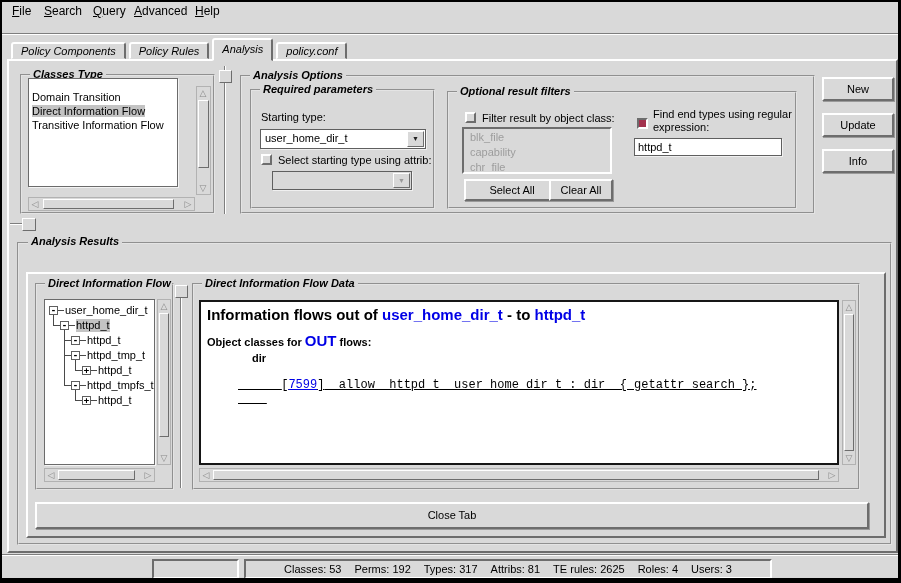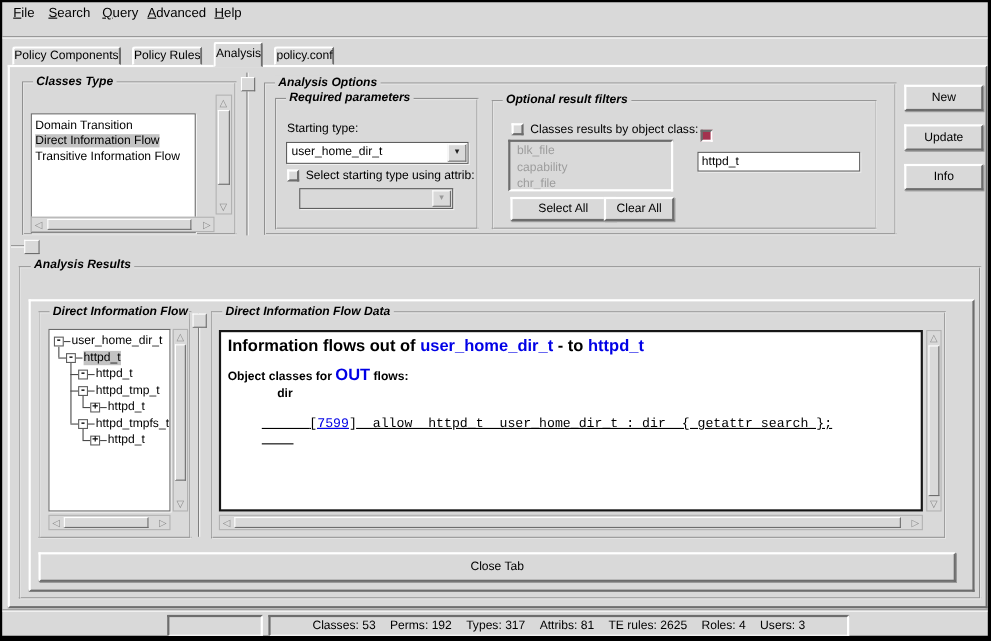--- a/index.html
+++ b/index.html
@@ -21,21 +21,21 @@
   .whitebox { background:#ffffff; border:1px solid #6b6b6b; box-shadow:1px 1px 0 #f4f4f4; }
   
   .menu-item { position:absolute; top:2px; font-size:12px; cursor:default; }
   .menu-item::first-letter { text-decoration:underline; }
   
   .tabrow { position:absolute; display:flex; align-items:flex-end; z-index:5; }
   .tab {
     border:1px solid; border-color:#ffffff #6d6d6d transparent #ffffff;
     border-top-width:2px; border-left-width:2px; border-right-width:2px;
     border-radius:3px 3px 0 0; background:#d9d9d9;
-    padding:0 0; height:17px; line-height:15px; margin-right:10px; white-space:nowrap; cursor:default;
+    padding:0 8px; height:17px; line-height:15px; margin-right:3px; white-space:nowrap; cursor:default;font-style:italic;
   }
   .tab.active { height:23px; line-height:19px; margin-bottom:-2px; z-index:6; }
   
   .btn { border:2px solid; border-color:#ffffff #6d6d6d #6d6d6d #ffffff; background:#d9d9d9;
          text-align:center; cursor:default; box-shadow:1px 1px 0 #9a9a9a; }
   
   .cb { width:11px; height:11px; border:2px solid; border-color:#ffffff #6d6d6d #6d6d6d #ffffff; background:#d9d9d9; }
   .cb.checked { border-color:#6d6d6d #ffffff #ffffff #6d6d6d; background:#a3324e; }
   
   .combo { background:#fff; border:1px solid #5f5f5f; box-shadow:1px 1px 0 #f0f0f0; }
@@ -92,21 +92,21 @@
     <div class="tab">Policy Components</div>
     <div class="tab">Policy Rules</div>
     <div class="tab active">Analysis</div>
     <div class="tab">policy.conf</div>
   </div>
 
   <div class="abs raised" style="left:5px;top:57px;width:891px;height:494px"></div>
 
   <div class="abs lframe" style="left:18px;top:72px;width:195px;height:140px"></div>
   <div class="lf-title" style="left:28px;top:66px">Classes Type</div>
-  <div class="abs whitebox" style="left:26px;top:101px;width:150px;height:109px;padding-top:3px;overflow:hidden">
+  <div class="abs whitebox" style="left:26px;top:76px;width:150px;height:109px;padding-top:11px;overflow:hidden">
     <div class="lb-item"><span>Domain Transition</span></div>
     <div class="lb-item"><span class="sel">Direct Information Flow</span></div>
     <div class="lb-item"><span>Transitive Information Flow</span></div>
   </div>
   <div class="abs sb" style="left:194px;top:84px;width:15px;height:109px">
     <span class="arr" style="top:0;left:0">△</span>
     <div class="thumb" style="left:1px;right:1px;top:13px;height:68px"></div>
     <span class="arr" style="bottom:0;left:0">▽</span>
   </div>
   <div class="abs sb" style="left:26px;top:195px;width:167px;height:14px">
@@ -131,29 +131,30 @@
   <div class="abs cb" style="left:259px;top:152px"></div>
   <div class="abs" style="left:276px;top:152px;white-space:nowrap">Select starting type using attrib:</div>
   <div class="abs combo disabled" style="left:270px;top:169px;width:140px;height:19px">
     <div class="val"></div>
     <div class="arrowbtn">▼</div>
   </div>
 
   <div class="abs lframe" style="left:445px;top:89px;width:350px;height:118px"></div>
   <div class="lf-title" style="left:455px;top:83px">Optional result filters</div>
   <div class="abs cb" style="left:463px;top:110px"></div>
-  <div class="abs" style="left:480px;top:110px;white-space:nowrap">Classes results by object class:</div>
+  <div class="abs" style="left:480px;top:110px;white-space:nowrap">Filter result by object class:</div>
   <div class="abs sunken" style="left:460px;top:125px;width:150px;height:47px;padding:1px 3px;overflow:hidden">
     <div class="lb-item dis">blk_file</div>
     <div class="lb-item dis">capability</div>
     <div class="lb-item dis">chr_file</div>
   </div>
   <div class="abs btn" style="left:462px;top:177px;width:96px;height:22px;line-height:18px">Select All</div>
   <div class="abs btn" style="left:547px;top:177px;width:64px;height:22px;line-height:18px">Clear All</div>
   <div class="abs cb checked" style="left:635px;top:116px"></div>
+  <div class="abs" style="left:651px;top:106px;width:148px;line-height:13px">Find end types using regular expression:</div>
   <input class="entry" style="left: 632px; top: 136px; width: 148px; height: 18px;" value="httpd_t">
 
   <div class="abs btn" style="left:820px;top:75px;width:72px;height:24px;line-height:20px">New</div>
   <div class="abs btn" style="left:820px;top:111px;width:72px;height:24px;line-height:20px">Update</div>
   <div class="abs btn" style="left:820px;top:147px;width:72px;height:24px;line-height:20px">Info</div>
 
   <div class="abs groove-h" style="left:8px;top:221px;width:13px"></div>
   <div class="abs sash" style="left:20px;top:216px;width:14px;height:13px"></div>
 
   <div class="abs lframe" style="left:15px;top:240px;width:875px;height:303px"></div>

